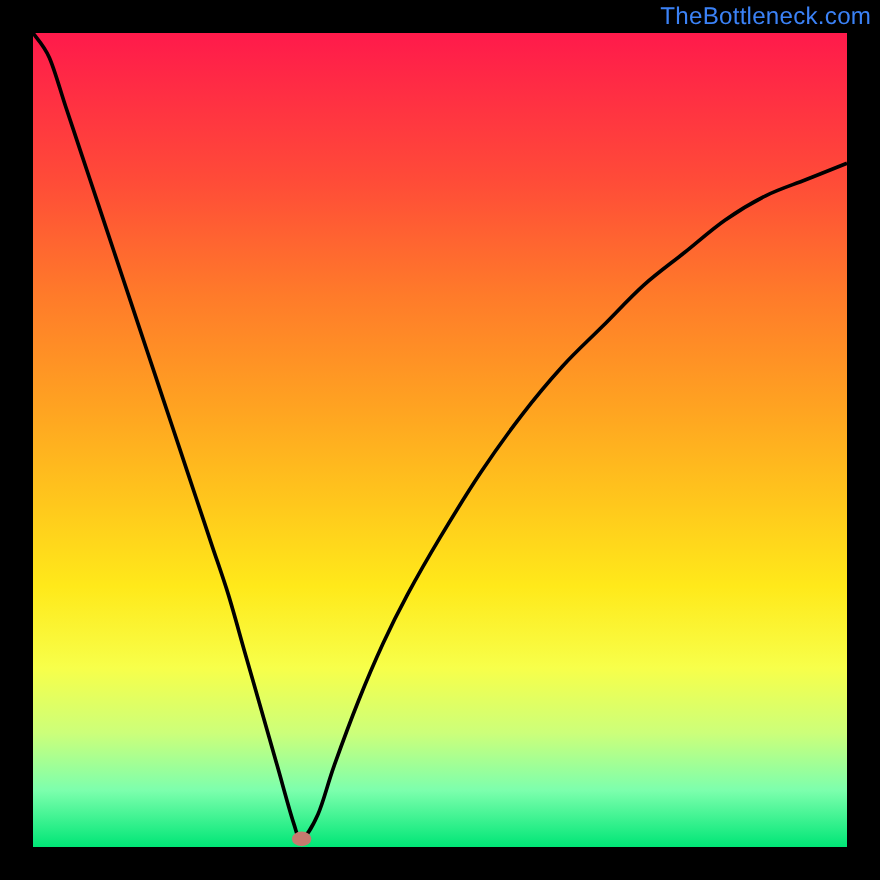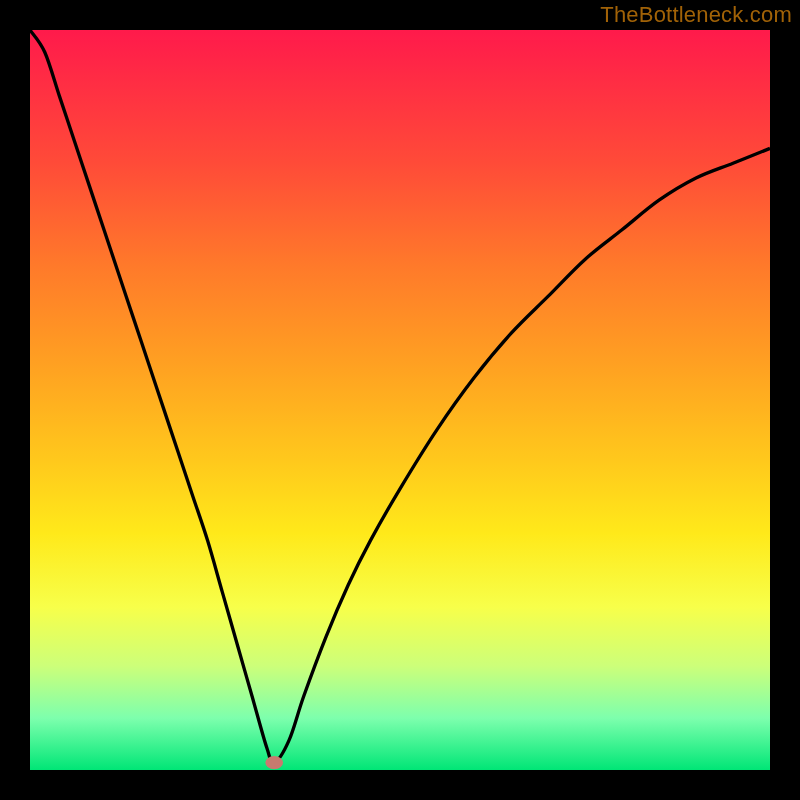--- a/index.html
+++ b/index.html
@@ -2,21 +2,21 @@
 <html><head>
 <meta charset="utf-8">
 <style>
   * { margin: 0; padding: 0; box-sizing: border-box; }
   html, body { width: 800px; height: 800px; overflow: hidden; }
   body { background: #000; font-family: Arial, Helvetica, sans-serif; }
   .watermark {
     position: absolute;
     top: 2px;
     right: 8px;
-    color: #a16207;
+    color: #3b82f6;
     font-size: 22px;
     font-weight: 400;
     letter-spacing: 0.2px;
     z-index: 10;
   }
   .plot-wrap {
     position: absolute;
     left: 30px;
     top: 30px;
     width: 740px;

